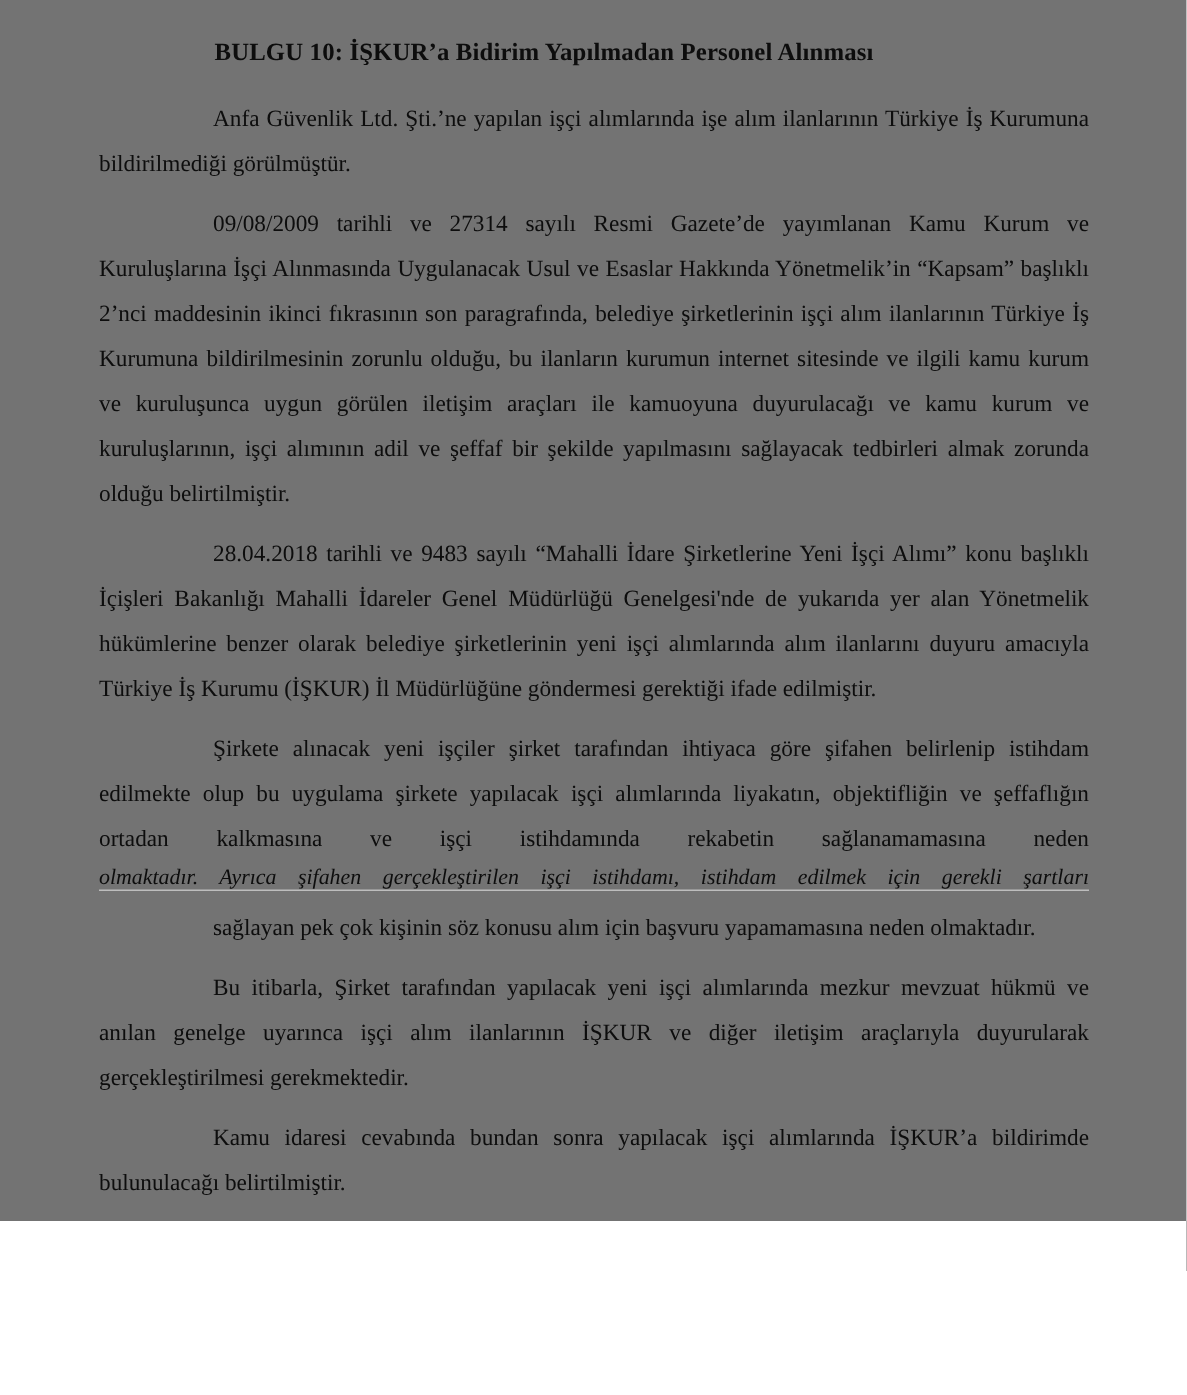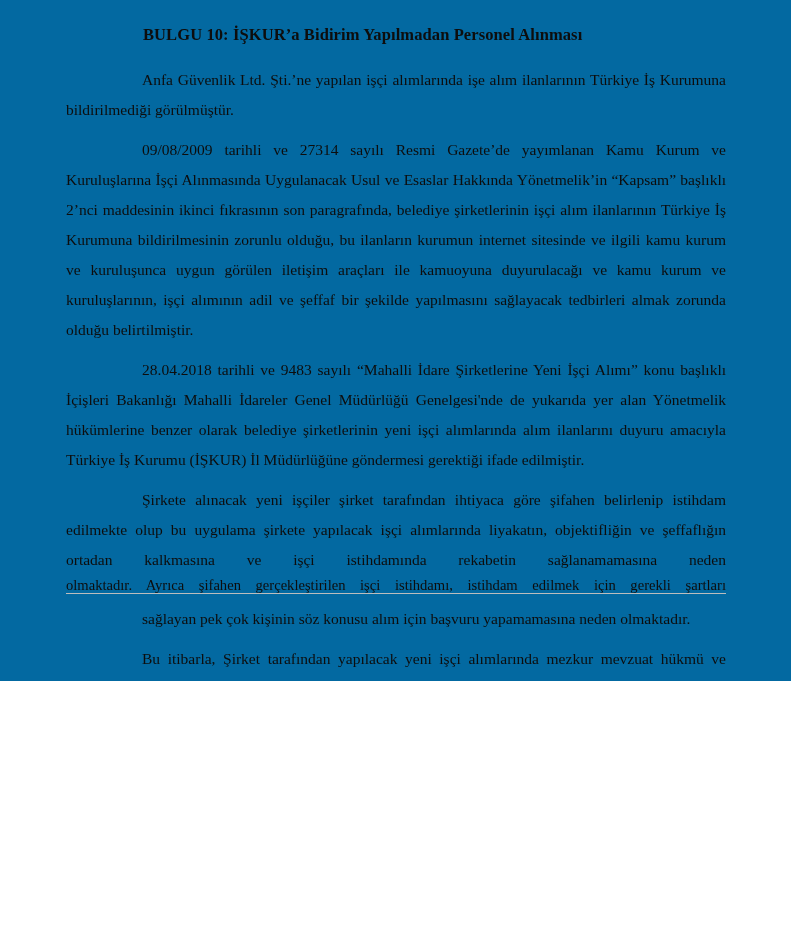--- a/index.html
+++ b/index.html
@@ -1,20 +1,20 @@
 <!DOCTYPE html>
 <html lang="tr"><head>
 <meta charset="utf-8">
 <style>
   html, body { margin: 0; padding: 0; background: #ffffff; }
   .page {
     position: relative;
     width: 791px;
-    height: 681px;
-    background: #0369a1;
+    height: 814px;
+    background: #737373;
     overflow: hidden;
     font-family: "Liberation Serif", "DejaVu Serif", serif;
     color: #0d0d0d;
   }
   .content { padding: 25px 65px 0 66px; }
   .doc-title {
     margin: 0 0 0 77px;
     font-size: 16.5px;
     font-weight: bold;
     line-height: 20px;
@@ -31,20 +31,21 @@
   p.stretch-last { text-align-last: justify; }
   .clipped-line {
     margin: 1px 0 0 0;
     font-size: 14.6px;
     line-height: 19px;
     height: 17px;
     overflow: hidden;
     text-align: justify;
     text-align-last: justify;
     border-bottom: 1px solid #bdbdbd;
+    font-style: italic;
   }
   .continuation-line {
     margin: 2px 0 0 0;
     font-size: 15.5px;
     line-height: 24px;
     text-align: left;
     text-indent: 0;
   }
   p.after-break { }
   .bottom-rule {
@@ -72,17 +73,18 @@
 
 
     <p class="body-par stretch-last">Şirkete alınacak yeni işçiler şirket tarafından ihtiyaca göre şifahen belirlenip istihdam edilmekte olup bu uygulama şirkete yapılacak işçi alımlarında liyakatın, objektifliğin ve şeffaflığın ortadan kalkmasına ve işçi istihdamında rekabetin sağlanamamasına neden</p>
 
     <div class="clipped-line">olmaktadır. Ayrıca şifahen gerçekleştirilen işçi istihdamı, istihdam edilmek için gerekli şartları</div>
 
     <p class="body-par continuation-line">sağlayan pek çok kişinin söz konusu alım için başvuru yapamamasına neden olmaktadır.</p>
 
     <p class="body-par after-break">Bu itibarla, Şirket tarafından yapılacak yeni işçi alımlarında mezkur mevzuat hükmü ve anılan genelge uyarınca işçi alım ilanlarının İŞKUR ve diğer iletişim araçlarıyla duyurularak gerçekleştirilmesi gerekmektedir.</p>
 
+    <p class="body-par">Kamu idaresi cevabında bundan sonra yapılacak işçi alımlarında İŞKUR’a bildirimde bulunulacağı belirtilmiştir.</p>
 
   </div>
 
   <div class="bottom-rule"></div>
 </div>
 
 </body></html>

